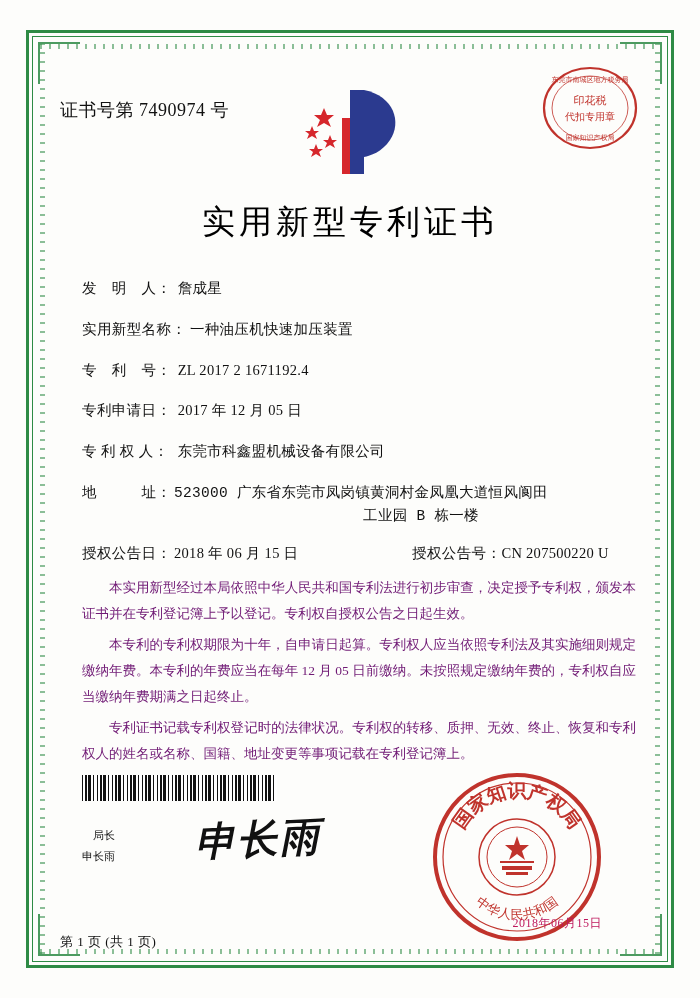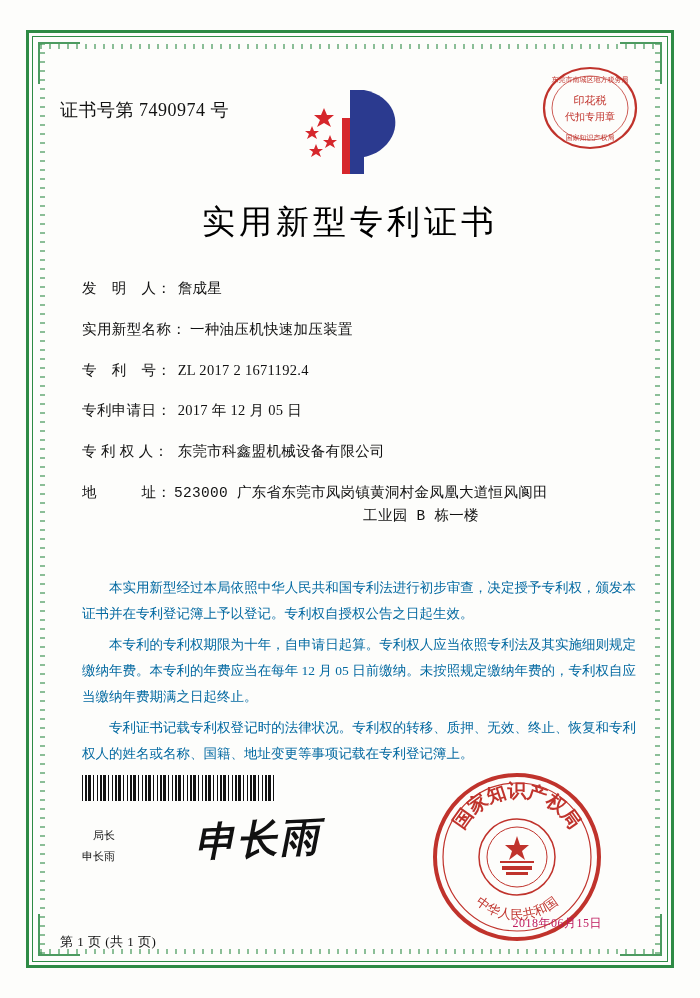--- a/index.html
+++ b/index.html
@@ -154,21 +154,21 @@
     top: 0;
     white-space: nowrap;
   }
   .paras {
     position: absolute;
     left: 22px;
     right: 4px;
     top: 515px;
     font-size: 13.5px;
     line-height: 1.95;
-    color: #0369a1;
+    color: #701a75;
     text-align: justify;
   }
   .para {
     text-indent: 2em;
     margin-bottom: 4px;
   }
   .barcode {
     position: absolute;
     left: 22px;
     top: 715px;
@@ -291,20 +291,26 @@
       <div class="field-row">
         <span class="field-label">专 利 权 人：</span>
         <span class="field-value">东莞市科鑫盟机械设备有限公司</span>
       </div>
 
       <div class="addr-row">
         <span class="field-label">地　　　址：</span><span class="field-value">523000  广东省东莞市凤岗镇黄洞村金凤凰大道恒风阆田</span>
         <span class="addr-cont">工业园 B 栋一楼</span>
       </div>
 
+      <div class="two-col">
+        <span class="field-label">授权公告日：</span><span class="field-value">2018 年 06 月 15 日</span>
+        <span class="right">
+          <span class="field-label" style="min-width:auto">授权公告号：</span><span class="field-value">CN 207500220 U</span>
+        </span>
+      </div>
 
     </div>
 
     <div class="paras">
       <div class="para">本实用新型经过本局依照中华人民共和国专利法进行初步审查，决定授予专利权，颁发本证书并在专利登记簿上予以登记。专利权自授权公告之日起生效。</div>
       <div class="para">本专利的专利权期限为十年，自申请日起算。专利权人应当依照专利法及其实施细则规定缴纳年费。本专利的年费应当在每年 12 月 05 日前缴纳。未按照规定缴纳年费的，专利权自应当缴纳年费期满之日起终止。</div>
       <div class="para">专利证书记载专利权登记时的法律状况。专利权的转移、质押、无效、终止、恢复和专利权人的姓名或名称、国籍、地址变更等事项记载在专利登记簿上。</div>
     </div>
 
     <div class="barcode"></div>

